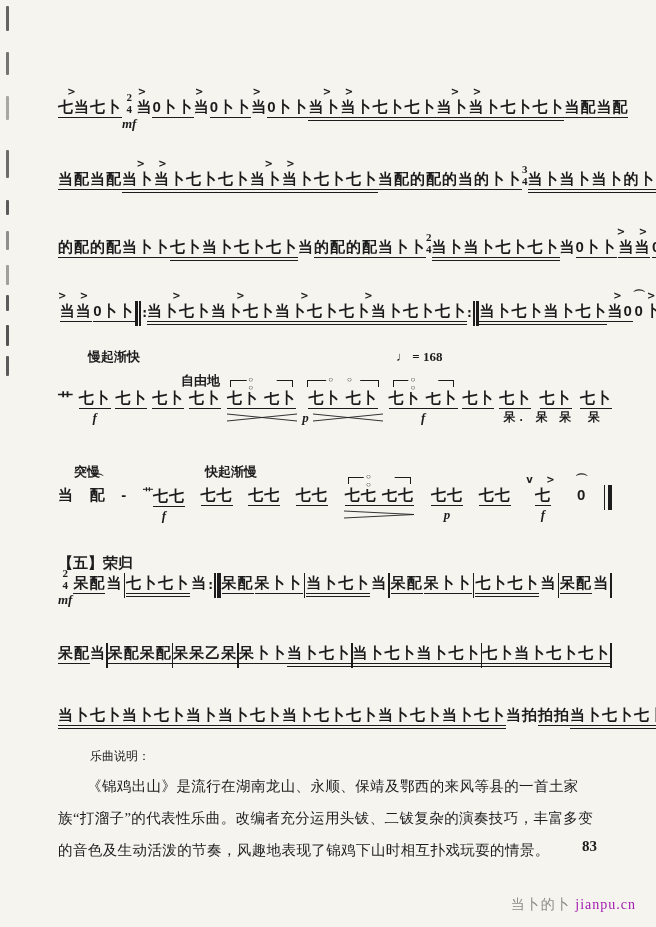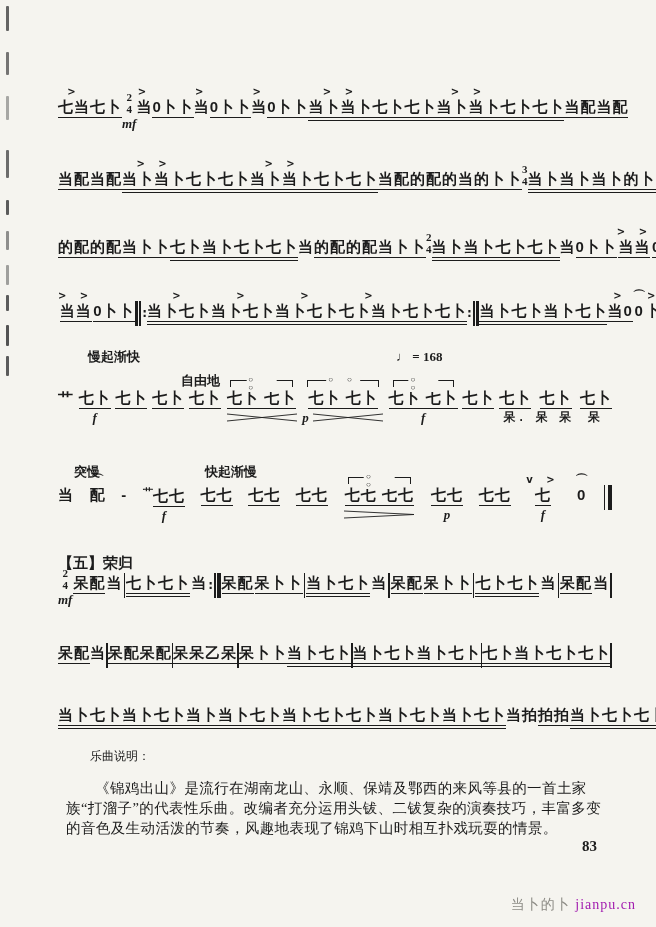--- a/index.html
+++ b/index.html
@@ -35,22 +35,22 @@
   .roll{width:85%;min-width:42px;height:6px;border:1px solid #1c1c1c;border-bottom:none;position:relative;margin:3px 0 2px;}
   .roll em{position:absolute;top:-5px;left:50%;transform:translateX(-50%);font-style:normal;font-size:8px;
            letter-spacing:6px;line-height:8px;background:#f5f4ef;padding:0 2px;}
   .score-label{position:absolute;font-family:"Liberation Sans","DejaVu Sans",sans-serif;font-weight:700;font-size:13px;white-space:nowrap;}
   .score-label.tempo{font-family:"Liberation Serif",serif;font-size:13px;text-align:right;}
   #section-title{position:absolute;left:58px;top:554px;font-family:"Liberation Sans","DejaVu Sans",sans-serif;
       font-weight:700;font-size:15px;}
   
   #notes-heading{position:absolute;left:90px;top:748px;font-size:12px;font-weight:400;
       font-family:"Liberation Sans","DejaVu Sans",sans-serif;}
-  #notes-body{position:absolute;left:58px;top:770px;width:548px;font-size:14.5px;line-height:20px;
-      text-indent:2em;letter-spacing:0.4px;margin:8px;}
+  #notes-body{position:absolute;left:58px;top:770px;width:548px;font-size:14.5px;line-height:32px;
+      text-indent:2em;letter-spacing:0.4px;margin:0;}
   
   #page-number{position:absolute;left:582px;top:838px;font-size:15px;font-weight:700;}
   #watermark{position:absolute;right:20px;top:896px;font-size:14px;letter-spacing:1px;}
   #watermark .site{color:#8d8c86;}
   #watermark .link{color:#a21caf;text-decoration:none;}
 </style>
 </head>
 <body>
 
 <div class="edge" style="top:6px;height:25px;opacity:.85"></div>

